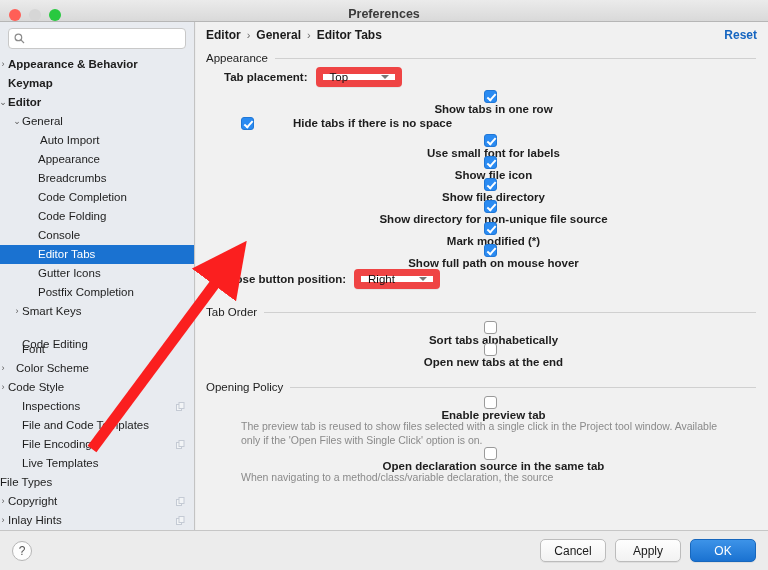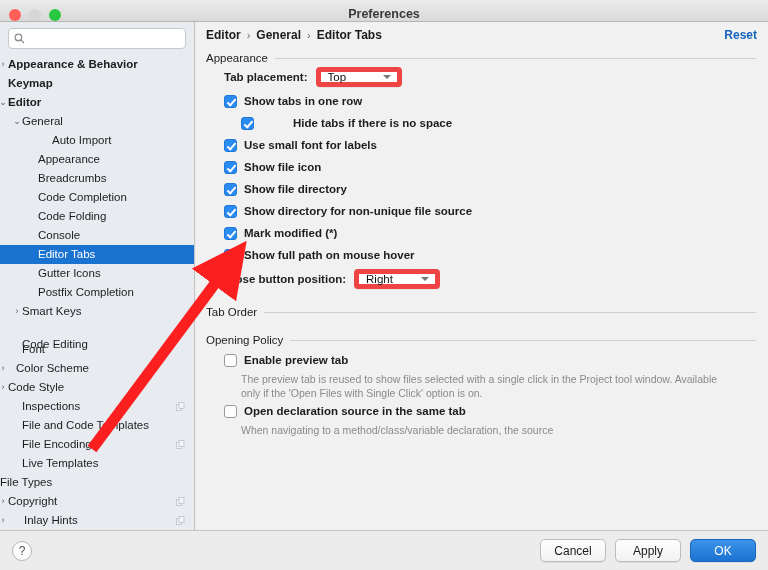--- a/index.html
+++ b/index.html
@@ -77,42 +77,42 @@
     position: absolute; top: 0; right: 11px; height: 26px; line-height: 26px;
     font-size: 12px; font-weight: bold; color: #1565c0; cursor: pointer;
   }
   .panel { padding: 0 12px 0 10px; }
 
   .seg { display: flex; align-items: center; margin-top: 4px; }
   .seg .segtitle { font-size: 11.5px; color: #1d1d1d; padding-right: 7px; }
   .seg .rule { flex: 1; height: 1px; background: #d0d0d0; }
 
   .row { display: flex; align-items: center; height: 22px; }
-  .row.ind1 { padding-left: 18px; }
+  .row.ind1 { padding-left: 18px; flex-direction: column; }
   .row.ind2 { padding-left: 35px; gap: 32px; }
 
   .cb {
     width: 13px; height: 13px; border-radius: 3px; flex: none;
     border: 1px solid #9a9a9a; background: #fff; position: relative;
   }
   .cb.on { background: #2a8bf2; border-color: #2077d6; }
   .cb.on::after {
     content: ""; position: absolute; left: 4px; top: 1px;
     width: 3px; height: 7px; border: solid #fff;
     border-width: 0 2px 2px 0; transform: rotate(42deg);
   }
   .cb.dim { border-color: #c9c9c9; background: #f3f3f3; }
   .cbl { font-size: 11.5px; color: #1d1d1d; margin-left: 7px; font-weight: bold; }
   .cbl.dim { color: #a8a8a8; font-weight: bold; }
 
   .fieldrow { display: flex; align-items: center; height: 26px; padding-left: 18px; }
   .fieldlabel { font-size: 11.5px; color: #1d1d1d; margin-right: 8px; font-weight: bold; }
   .select {
     height: 20px; min-width: 86px; background: #fff;
-    border: 5px solid #ef4444; border-radius: 4px;
+    border: 7px solid #ef4444; border-radius: 4px;
     display: flex; align-items: center; justify-content: space-between;
     padding: 0 6px 0 7px; font-size: 11.5px; color: #111;
     box-shadow: 0 1px 0 rgba(0,0,0,.05);
   }
   .select .arrow {
     width: 0; height: 0; margin-left: 14px;
     border-left: 4px solid transparent; border-right: 4px solid transparent;
     border-top: 4px solid #777;
   }
   .help {
@@ -186,21 +186,21 @@
         <div class="node bold">
           <span class="tw" style="left: -3px;">⌄</span>
           <span class="lbl" style="margin-left: 8px;">Editor</span>
         </div>
         <div class="node">
           <span class="tw" style="left: 11px;">⌄</span>
           <span class="lbl" style="margin-left: 22px;">General</span>
         </div>
         <div class="node">
           <span class="tw" style="left: 27px;"></span>
-          <span class="lbl" style="margin-left: 52px;">Auto Import</span>
+          <span class="lbl" style="margin-left: 40px;">Auto Import</span>
         </div>
         <div class="node">
           <span class="tw" style="left: 27px;"></span>
           <span class="lbl" style="margin-left: 38px;">Appearance</span>
         </div>
         <div class="node">
           <span class="tw" style="left: 27px;"></span>
           <span class="lbl" style="margin-left: 38px;">Breadcrumbs</span>
         </div>
         <div class="node">
@@ -278,21 +278,21 @@
         <div class="node">
           <span class="tw" style="left: -3px;">›</span>
           <span class="lbl" style="margin-left: 8px;">Copyright</span>
           <span class="badge"><svg width="9" height="9" viewBox="0 0 9 9">
               <rect x="0.5" y="2.5" width="5" height="6" fill="#fff" stroke="#9aa4b3"></rect>
               <rect x="3" y="0.5" width="5" height="6" fill="#fff" stroke="#9aa4b3"></rect>
             </svg></span>
         </div>
         <div class="node">
           <span class="tw" style="left: -3px;">›</span>
-          <span class="lbl" style="margin-left: 24px;">Inlay Hints</span>
+          <span class="lbl" style="margin-left: 8px;">Inlay Hints</span>
           <span class="badge"><svg width="9" height="9" viewBox="0 0 9 9">
               <rect x="0.5" y="2.5" width="5" height="6" fill="#fff" stroke="#9aa4b3"></rect>
               <rect x="3" y="0.5" width="5" height="6" fill="#fff" stroke="#9aa4b3"></rect>
             </svg></span>
         </div>
       </div>
   </div>
 
   <div class="main">
     <div class="crumbs" id="crumbs">
@@ -362,20 +362,30 @@
         <div class="select">
           <span>Right</span>
           <span class="arrow"></span>
         </div>
       </div>
 
       <div class="seg" style="margin-top:14px">
         <span class="segtitle">Tab Order</span>
         <span class="rule"></span>
       </div>
+      <div id="taborder-boxes" style="margin-top:3px">
+          <div class="row ind1">
+            <span class="cb"></span>
+            <span class="cbl">Sort tabs alphabetically</span>
+          </div>
+          <div class="row ind1">
+            <span class="cb"></span>
+            <span class="cbl">Open new tabs at the end</span>
+          </div>
+        </div>
 
       <div class="seg" style="margin-top:16px">
         <span class="segtitle">Opening Policy</span>
         <span class="rule"></span>
       </div>
       <div id="opening-items" style="margin-top:3px">
           <div class="row ind1">
             <span class="cb"></span>
             <span class="cbl">Enable preview tab</span>
           </div>

